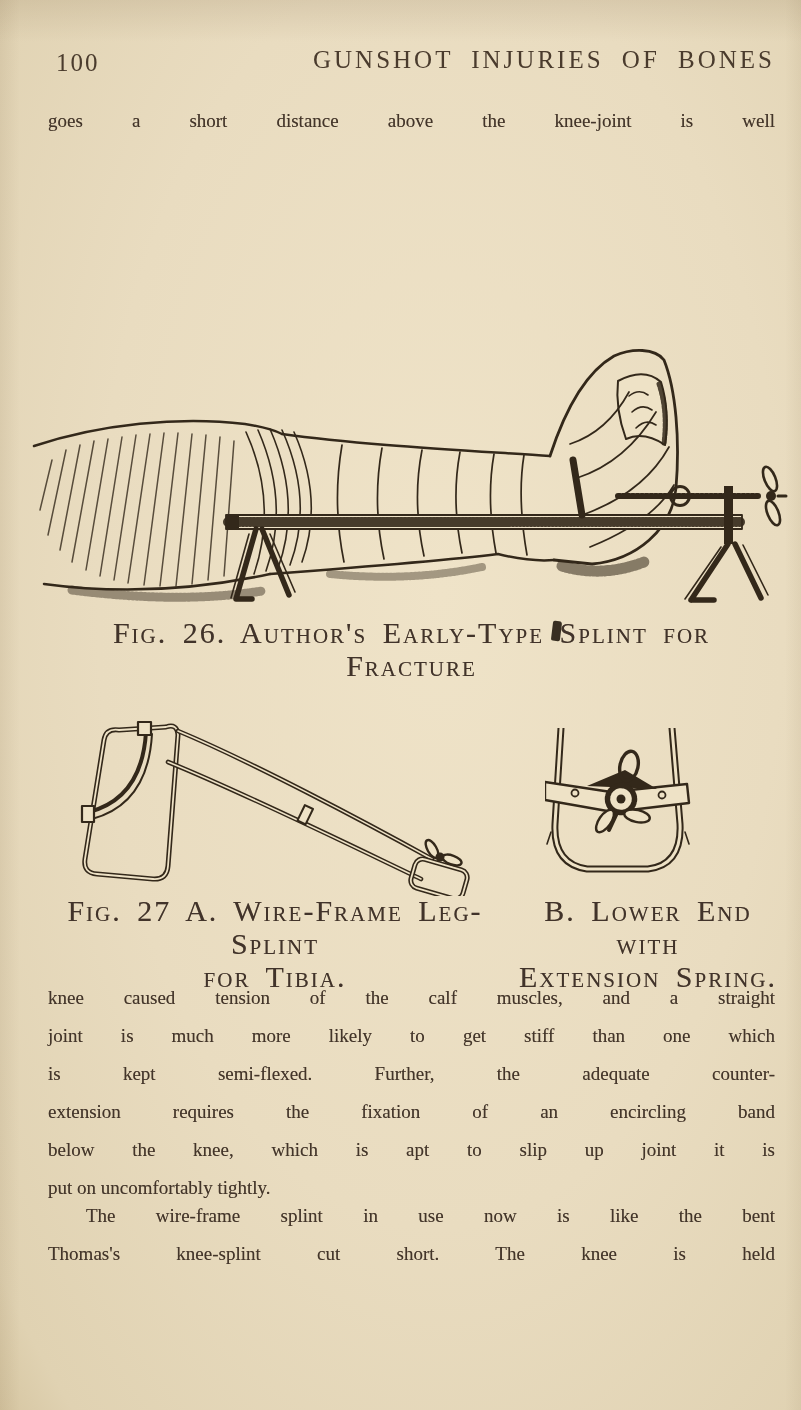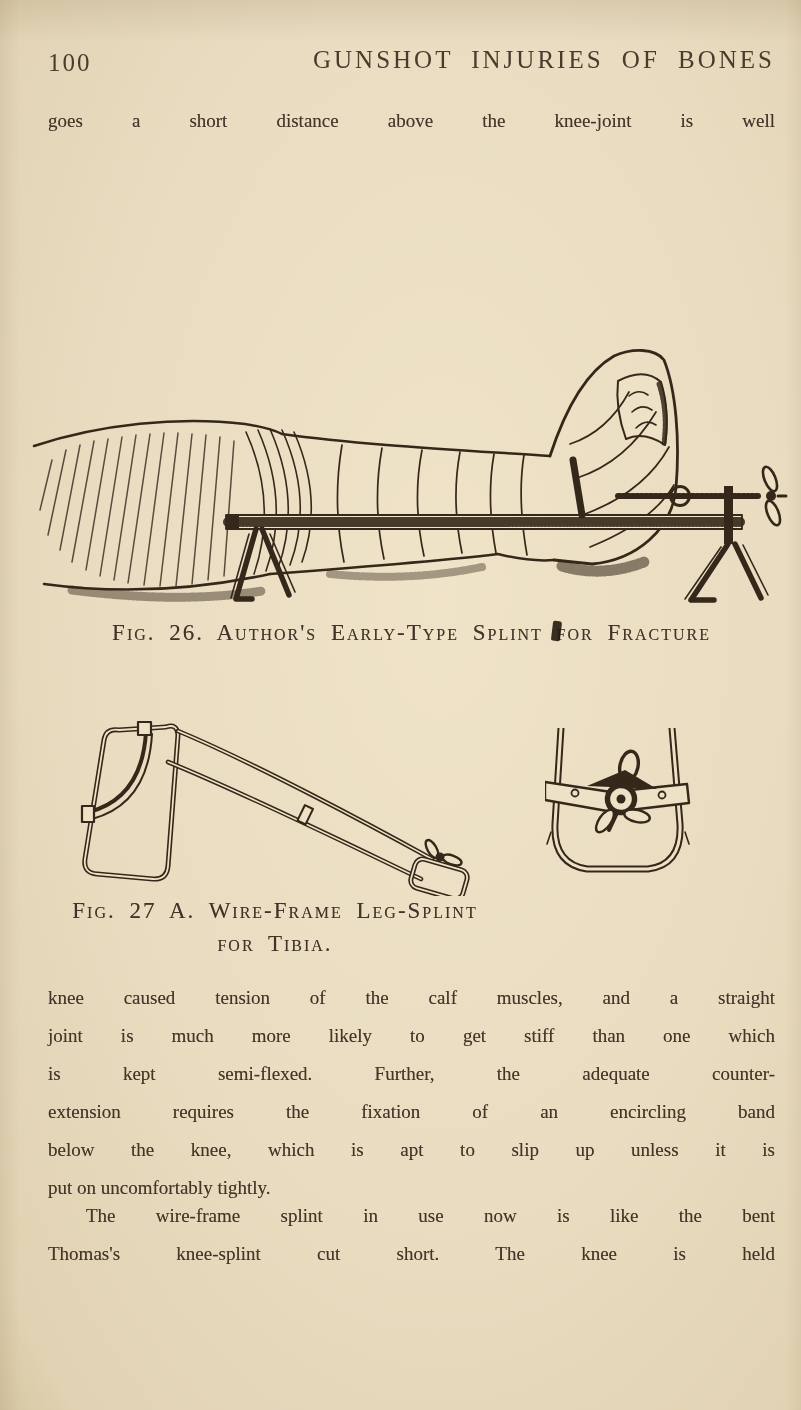--- a/index.html
+++ b/index.html
@@ -11,35 +11,35 @@
   }
   .page::before{
     content:"";position:absolute;inset:0;pointer-events:none;
     background:linear-gradient(180deg, rgba(120,95,60,.14) 0%, rgba(120,95,60,0) 3%),
                linear-gradient(90deg, rgba(120,95,60,.10) 0%, rgba(120,95,60,0) 2.5%),
                linear-gradient(270deg, rgba(120,95,60,.08) 0%, rgba(120,95,60,0) 2%);
   }
   .abs{position:absolute;}
   .header{top:46px;left:48px;width:727px;height:36px;}
   .pagenum{
-    position:absolute;left:0;top:3px;font-size:25px;letter-spacing:2px;color:#4a3b2d;
+    position:absolute;left:8px;top:3px;font-size:25px;letter-spacing:2px;color:#4a3b2d;
   }
   .runhead{
     text-align:right;font-size:25px;letter-spacing:3px;word-spacing:9px;color:#4a3b2d;
   }
   .para{left:48px;width:727px;font-size:19px;line-height:38px;}
   .para .ln{
     text-align:justify;text-align-last:justify;
     text-shadow:0 0 .5px rgba(62,46,30,.45);
     white-space:normal;
   }
   .para .ln.last{text-align-last:left;}
   .para .ln.indent{padding-left:38px;}
   .cap{
-    font-variant:small-caps;font-size:23px;line-height:33px;letter-spacing:2px;word-spacing:6px;
+    font-variant:small-caps;font-size:30px;line-height:33px;letter-spacing:2px;word-spacing:6px;
     text-align:center;color:#41332a;text-shadow:0 0 .5px rgba(62,46,30,.4);
   }
   .figwrap svg{display:block;width:100%;height:100%;}
   .inkblot{
     width:9px;height:20px;background:#241b10;border-radius:2px 3px 2px 2px;
     transform:rotate(7deg);opacity:.9;
   }
 </style>
 </head>
 <body>
@@ -173,27 +173,31 @@
           <path d="M72,85 L64,102" stroke-width="4"></path>
         </g>
       </g>
     </svg>
   </div>
 
   <div class="abs cap" style="top:894px;left:40px;width:470px;">
     <div>Fig. 27 A. Wire-Frame Leg-Splint</div>
     <div>for Tibia.</div>
   </div>
+  <div class="abs cap" style="top:894px;left:518px;width:260px;">
+    <div>B. Lower End with</div>
+    <div>Extension Spring.</div>
+  </div>
 
   <div class="abs para" style="top:971px;margin-top:8px;">
     <div class="ln">knee caused tension of the calf muscles, and a straight</div>
     <div class="ln">joint is much more likely to get stiff than one which</div>
     <div class="ln">is kept semi-flexed.  Further, the adequate counter-</div>
     <div class="ln">extension requires the fixation of an encircling band</div>
-    <div class="ln">below the knee, which is apt to slip up unless it is</div>
+    <div class="ln">below the knee, which is apt to slip up joint it is</div>
     <div class="ln last">put on uncomfortably tightly.</div>
   </div>
 
   <div class="abs para" style="top:1197px;">
     <div class="ln indent">The wire-frame splint in use now is like the bent</div>
     <div class="ln">Thomas's knee-splint cut short.  The knee is held</div>
   </div>
 
 </div>
 

